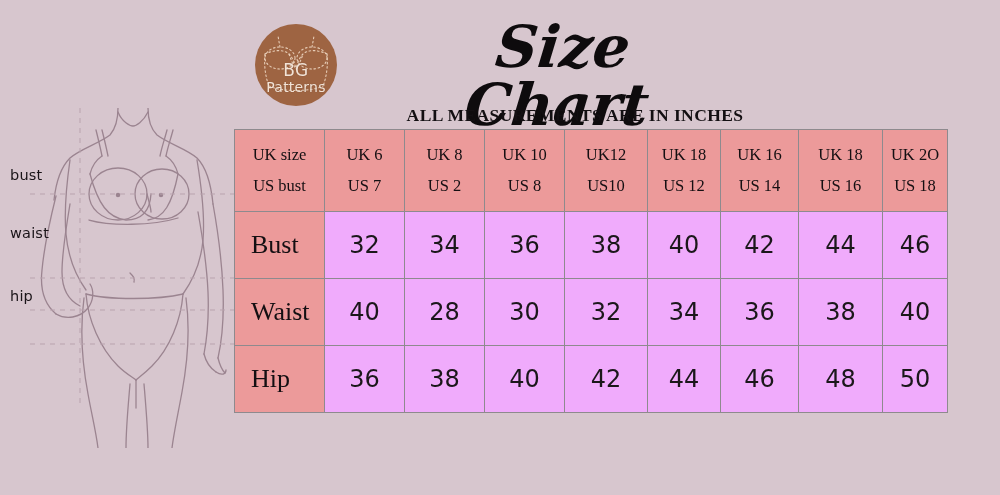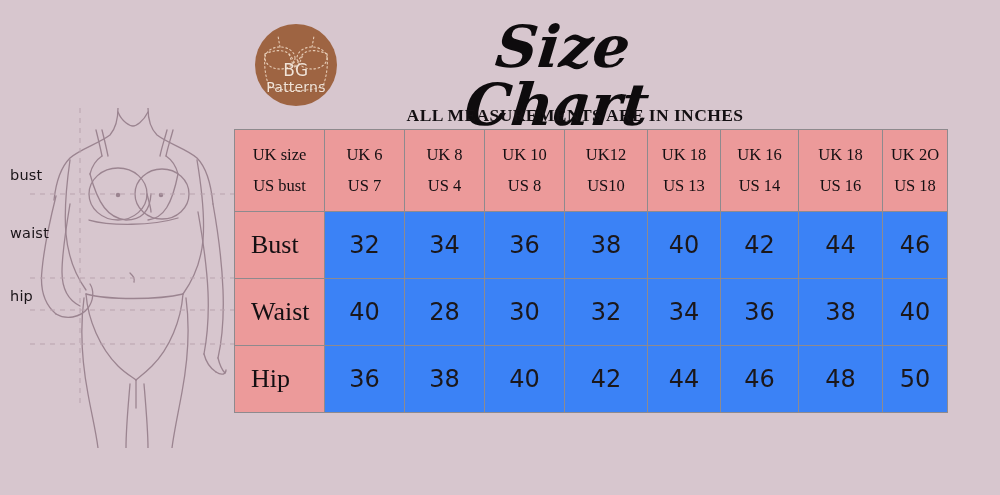--- a/index.html
+++ b/index.html
@@ -68,21 +68,21 @@
     height:81px;
   }
   .chart .hdr .l1,.chart .hdr .l2{display:block;}
   .chart .rowlab{
     background:#ec9a9a;
     font-family:"Liberation Serif", serif;
     font-size:26px;color:#140f12;
     text-align:left;padding-left:16px;
   }
   .chart .val{
-    background:#3b82f6;
+    background:#f0abfc;
     font-family:"DejaVu Sans", sans-serif;
     font-size:24px;color:#1b171a;
   }
   .chart tr.datarow{height:67px;}
 </style>
 </head>
 <body>
 
 <div id="page">
 
@@ -179,33 +179,33 @@
         <td class="hdr" style="width:89px">
           <span class="l1">UK size</span>
           <span class="l2">US bust</span>
         </td>
         <td class="hdr" style="width:79px">
           <span class="l1">UK 6</span>
           <span class="l2">US 7</span>
         </td>
         <td class="hdr" style="width:79px">
           <span class="l1">UK 8</span>
-          <span class="l2">US 4</span>
+          <span class="l2">US 2</span>
         </td>
         <td class="hdr" style="width:79px">
           <span class="l1">UK 10</span>
           <span class="l2">US 8</span>
         </td>
         <td class="hdr" style="width:82px">
           <span class="l1">UK12</span>
           <span class="l2">US10</span>
         </td>
         <td class="hdr" style="width:72px">
           <span class="l1">UK 18</span>
-          <span class="l2">US 13</span>
+          <span class="l2">US 12</span>
         </td>
         <td class="hdr" style="width:77px">
           <span class="l1">UK 16</span>
           <span class="l2">US 14</span>
         </td>
         <td class="hdr" style="width:83px">
           <span class="l1">UK 18</span>
           <span class="l2">US 16</span>
         </td>
         <td class="hdr" style="width:64px">

